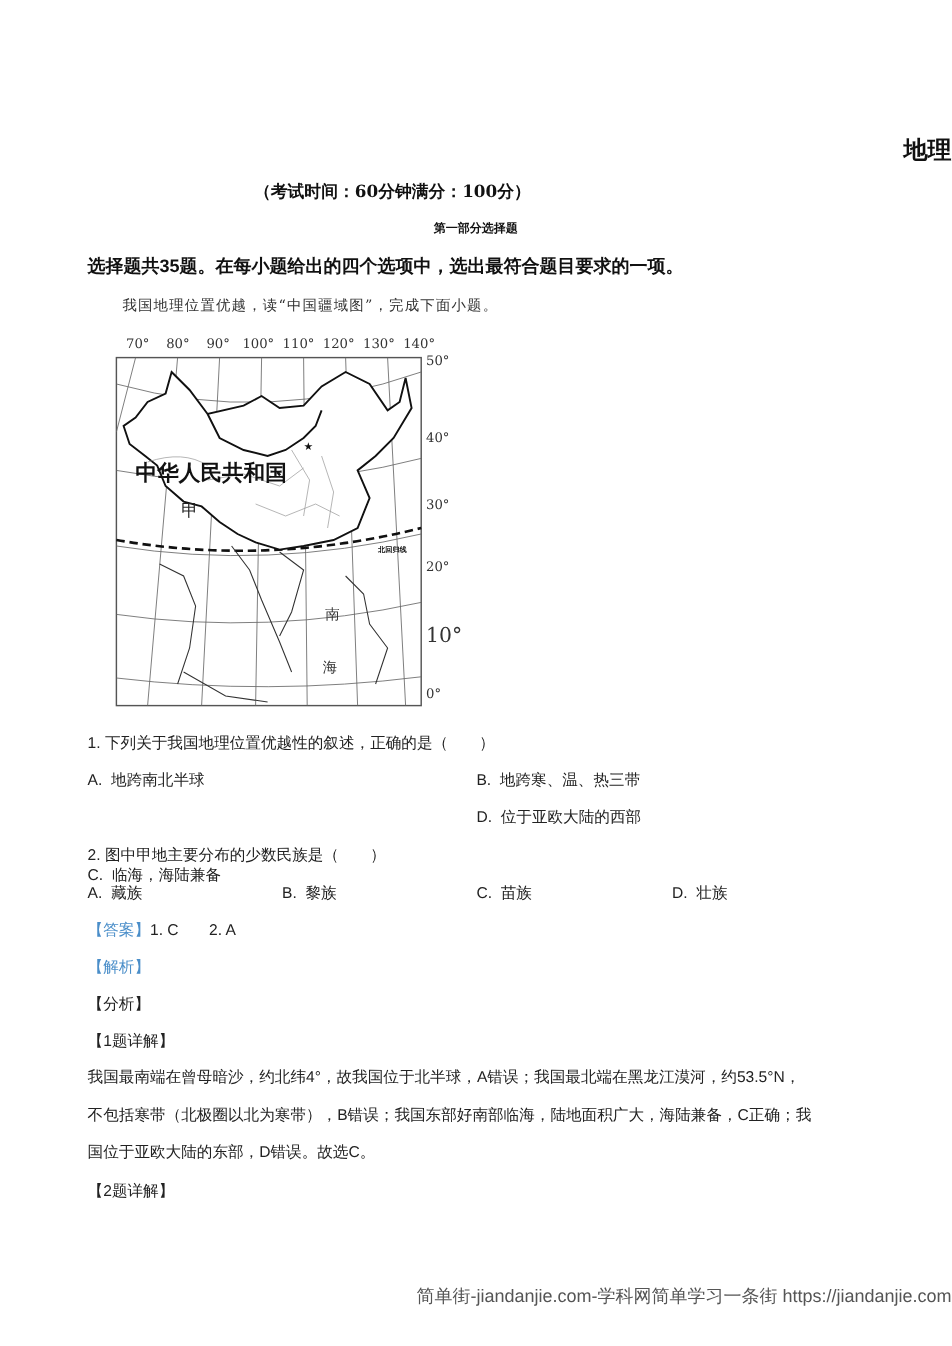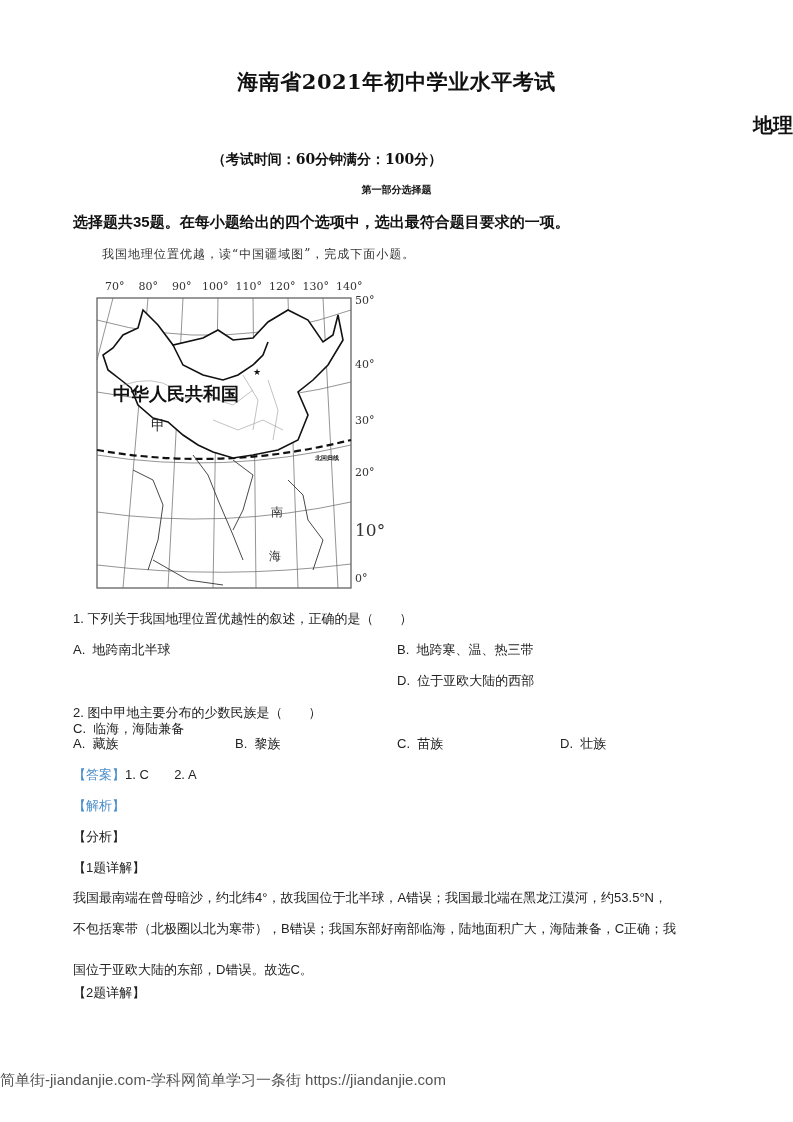--- a/index.html
+++ b/index.html
@@ -11,28 +11,27 @@
   .title { top: 68px; left: 0; width: 793px; text-align: center; font-size: 21px; font-weight: bold; letter-spacing: 0.5px; }
   .subject { top: 112px; left: 0; width: 793px; text-align: right; font-size: 20px; font-weight: bold; }
   .exam-info { top: 151px; left: 0; width: 654px; text-align: center; font-size: 14px; font-weight: bold; }
   .part-title { top: 183px; left: 0; width: 793px; text-align: center; font-size: 10px; font-weight: bold; }
   .instruction { top: 213px; left: 73px; font-size: 15px; font-weight: bold; }
   .intro { top: 246px; left: 102px; font-size: 12px; color: #333; letter-spacing: 1px; }
   .map { position: absolute; left: 93px; top: 280px; width: 285px; height: 312px; }
   .q { font-size: 13px; color: #222; }
   .lbl-blue { color: #4a8ec9; }
   .body-text { font-size: 13px; color: #222; line-height: 28px; }
-  .footer { top: 1071px; left: 0; width: 793px; text-align: left; font-size: 15px; color: #555; }
+  .footer { top: 1071px; left: 0; width: 793px; text-align: right; font-size: 15px; color: #555; }
 </style>
 </head>
 <body>
 
 <div class="page">
 
-  <div class="abs serif title">海南省2021年初中学业水平考试</div>
   <div class="abs serif subject">地理</div>
   <div class="abs serif exam-info">（考试时间：60分钟满分：100分）</div>
   <div class="abs serif part-title">第一部分选择题</div>
   <div class="abs sans instruction">选择题共35题。在每小题给出的四个选项中，选出最符合题目要求的一项。</div>
   <div class="abs serif intro">我国地理位置优越，读“中国疆域图”，完成下面小题。</div>
 
   <div class="map">
     <svg width="285" height="312" viewBox="0 0 285 312" xmlns="http://www.w3.org/2000/svg">
 
       <rect x="4" y="18" width="254" height="290" fill="#fff" stroke="#555" stroke-width="1.2"></rect>
@@ -143,19 +142,19 @@
 
   <div class="abs sans q" style="top:766px; left:73px;">
     <span class="lbl-blue">【答案】</span><span>1. C</span>&nbsp;&nbsp;&nbsp;&nbsp;&nbsp;&nbsp;&nbsp;<span>2. A</span>
   </div>
   <div class="abs sans q lbl-blue" style="top:797px; left:73px;">【解析】</div>
   <div class="abs sans q" style="top:828px; left:73px;">【分析】</div>
   <div class="abs sans q" style="top:859px; left:73px;">【1题详解】</div>
 
   <div class="abs sans body-text" style="top:884px; left:73px;">我国最南端在曾母暗沙，约北纬4°，故我国位于北半球，A错误；我国最北端在黑龙江漠河，约53.5°N，</div>
   <div class="abs sans body-text" style="top:915px; left:73px;">不包括寒带（北极圈以北为寒带），B错误；我国东部好南部临海，陆地面积广大，海陆兼备，C正确；我</div>
-  <div class="abs sans body-text" style="top:946px; left:73px;margin-top:10px;">国位于亚欧大陆的东部，D错误。故选C。</div>
+  <div class="abs sans body-text" style="top:946px; left:73px;">国位于亚欧大陆的东部，D错误。故选C。</div>
 
   <div class="abs sans q" style="top:984px; left:73px;">【2题详解】</div>
 
   <div class="abs sans footer">简单街-jiandanjie.com-学科网简单学习一条街 https://jiandanjie.com</div>
 
 </div>
 
 </body></html>

